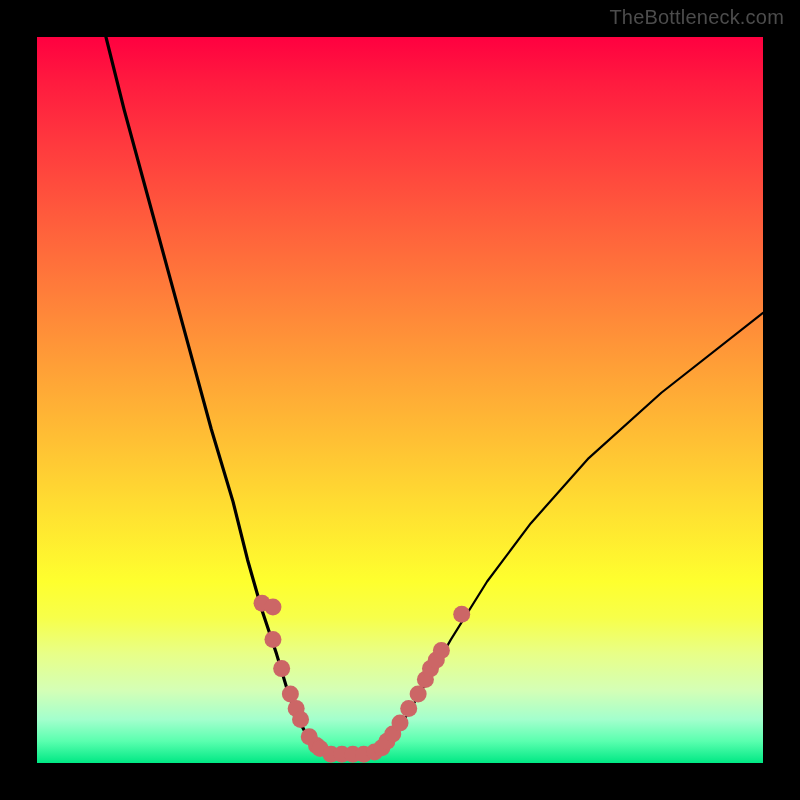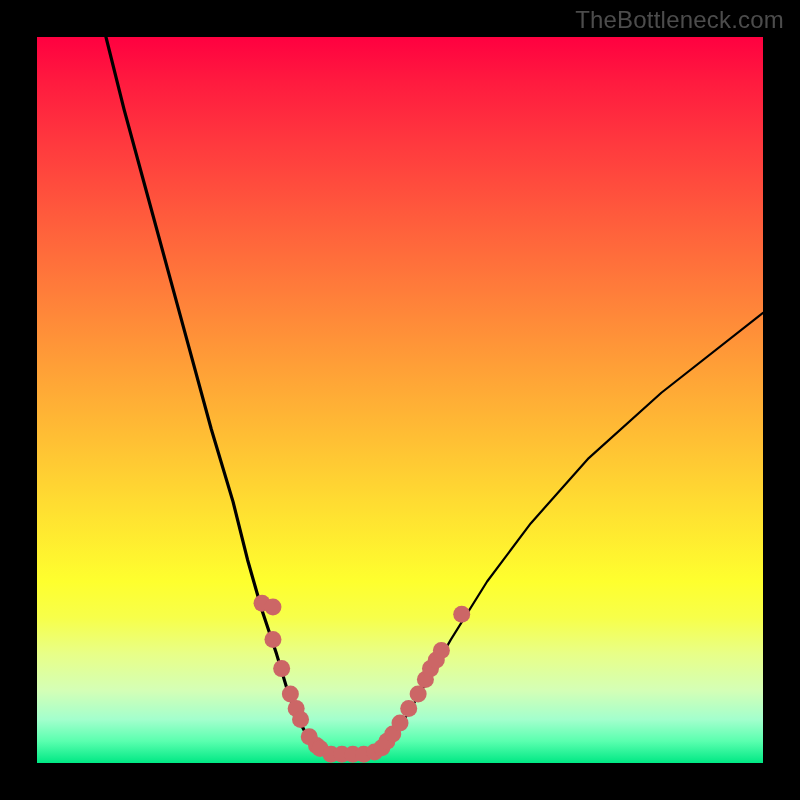--- a/index.html
+++ b/index.html
@@ -50,21 +50,21 @@
       #a3ffcd 94%,
       #5affaf 97%,
       #00e884 100%
     );
   }
   .watermark {
     position: absolute;
     top: 6px;
     right: 16px;
     color: #4c4c4c;
-    font-size: 24px;
+    font-size: 20px;
     font-weight: 500;
     letter-spacing: 0.2px;
   }
   svg.curve {
     position: absolute;
     left: 0;
     top: 0;
   }
 </style>
 </head>

